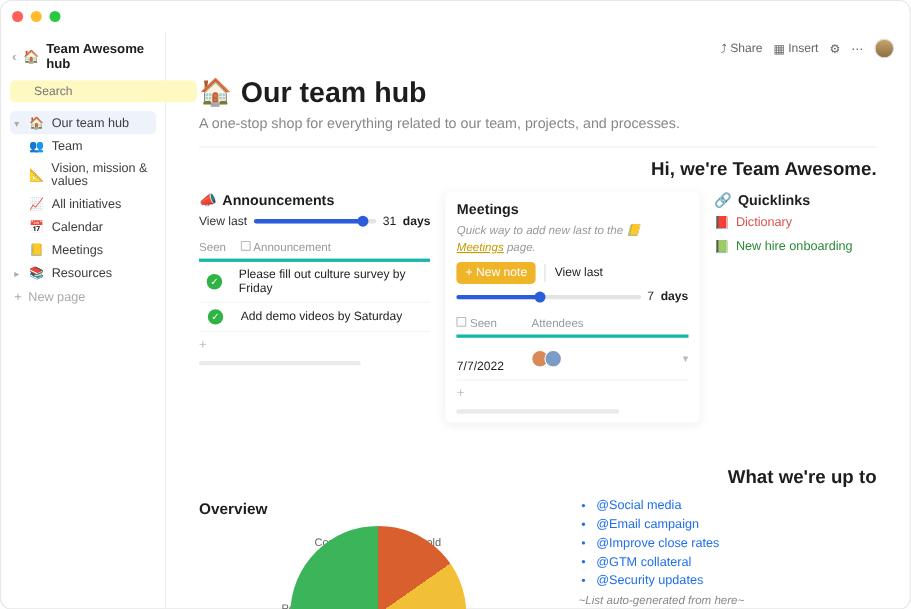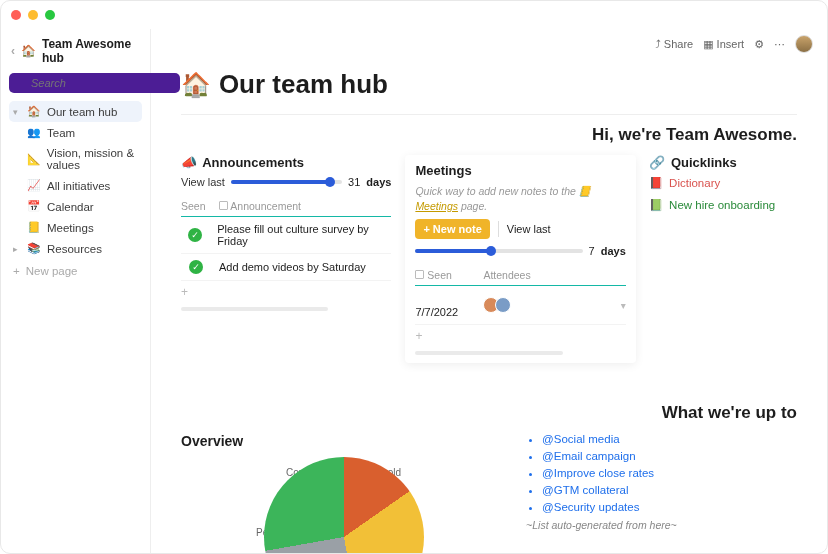--- a/index.html
+++ b/index.html
@@ -7,21 +7,21 @@
 .titlebar { height: 28px; display: flex; align-items: center; padding: 0 10px; gap: 7px; }
 .dot { width: 10px; height: 10px; border-radius: 50%; }
 .dot.red { background: #ff5f57; }
 .dot.yellow { background: #febc2e; }
 .dot.green { background: #28c840; }
 .frame { display: flex; height: calc(554px - 28px); }
 .sidebar { width: 150px; border-right: 1px solid #eee; padding: 4px 8px; display: flex; flex-direction: column; }
 .side-head { display: flex; align-items: center; gap: 6px; font-size: 12px; font-weight: 600; padding: 4px 2px 8px; }
 .side-head .ico { font-size: 12px; }
 .search-row { display: flex; align-items: center; gap: 4px; }
-.search { flex: 1; background: #4c1d95; border: none; border-radius: 5px; padding: 4px 6px 4px 22px; font-size: 11px; color: #888; position: relative; font-style: italic; }
+.search { flex: 1; background: #fef9c3; border: none; border-radius: 5px; padding: 4px 6px 4px 22px; font-size: 11px; color: #888; position: relative; }
 .search-wrap { position: relative; flex: 1; }
 .search-wrap .sicon { position: absolute; left: 6px; top: 4px; color: #aaa; font-size: 11px; }
 .collapse { color: #aaa; font-size: 12px; padding: 2px; cursor: pointer; }
 .nav { margin-top: 8px; }
 .nav-item { display: flex; align-items: center; gap: 6px; padding: 4px 4px; border-radius: 5px; font-size: 11.5px; color: #3c3c3c; cursor: pointer; }
 .nav-item.active { background: #eef3fb; }
 .nav-item .chev { color: #aaa; font-size: 9px; width: 8px; }
 .nav-item .emo { width: 14px; text-align: center; font-size: 11px; }
 .nav-sub { padding-left: 14px; }
 .newpage { color: #aaa; font-size: 11.5px; display: flex; align-items: center; gap: 6px; padding: 6px 4px; cursor: pointer; }
@@ -37,31 +37,31 @@
 .h2 { font-size: 17px; font-weight: 700; margin-bottom: 10px; text-align: right; }
 .cols { display: flex; gap: 14px; }
 .col { flex: 1; min-width: 0; }
 .col-mid { box-shadow: 0 2px 10px rgba(0,0,0,0.07); border-radius: 4px; padding: 8px 10px; }
 .card-h { font-size: 13px; font-weight: 700; display: flex; align-items: center; gap: 5px; margin-bottom: 6px; }
 .slider-row { display: flex; align-items: center; gap: 6px; font-size: 11px; }
 .slider-row .lab { color: #333; font-weight: 500; }
 .slider { flex: 1; height: 4px; background: #e3e3e3; border-radius: 2px; position: relative; }
 .slider .fill { position: absolute; left: 0; top: 0; bottom: 0; background: #2b5cd9; border-radius: 2px; }
 .slider .knob { position: absolute; top: -3px; width: 10px; height: 10px; background: #2b5cd9; border-radius: 50%; }
-.thead { display: flex; font-size: 10.5px; color: #999; border-bottom: 1px solid #14b8a6; padding: 6px 0 4px; margin-top: 6px; gap: 8px; }
+.thead { display: flex; font-size: 10.5px; color: #999; border-bottom: 3px solid #14b8a6; padding: 6px 0 4px; margin-top: 6px; gap: 8px; }
 .thead .c1 { width: 30px; }
 .trow { display: flex; align-items: center; gap: 8px; font-size: 11px; padding: 6px 0; border-bottom: 1px solid #f3f3f3; }
 .trow .c1 { width: 30px; display: flex; justify-content: center; }
 .check { width: 14px; height: 14px; border-radius: 50%; background: #2fb344; color: #fff; font-size: 9px; display: flex; align-items: center; justify-content: center; }
 .plus { color: #bbb; font-size: 12px; padding: 4px 0; cursor: pointer; }
 .scrollhint { height: 4px; background: #eaeaea; border-radius: 2px; margin-top: 4px; width: 70%; }
 .meeting-sub { font-style: italic; color: #999; font-size: 10.5px; margin-bottom: 6px; line-height: 1.4; }
 .meeting-sub a { color: #c49a00; text-decoration: underline; }
 .btn-row { display: flex; align-items: center; gap: 8px; font-size: 11px; }
-.btn-new { background: #f0b429; color: #fff; border: none; border-radius: 4px; padding: 4px 8px; font-size: 11px; font-weight: 700; cursor: pointer; }
+.btn-new { background: #f0b429; color: #fff; border: none; border-radius: 4px; padding: 4px 8px; font-size: 11px; font-weight: 400; cursor: pointer; }
 .vline { width: 1px; height: 16px; background: #ddd; }
 .quicklinks .ql { display: flex; align-items: center; gap: 5px; font-size: 11.5px; color: #d9534f; margin-bottom: 8px; cursor: pointer; }
 .quicklinks .ql.green { color: #2a8a3a; }
 .section2 { margin-top: 40px; }
 .ov-row { display: flex; gap: 20px; }
 .ov-left { flex: 1.2; }
 .ov-right { flex: 1; }
 .ov-h { font-size: 14px; font-weight: 700; margin-bottom: 8px; }
 .pie-wrap { position: relative; height: 120px; display: flex; justify-content: center; }
 .pie { width: 160px; height: 160px; border-radius: 50%; background: conic-gradient(#d95f2e 0 55deg, #f2c037 55deg 170deg, #9aa0a6 170deg 260deg, #3cb55a 260deg 360deg); position: relative; top: 0; }
@@ -151,20 +151,21 @@
       <span class="tb-item">⚙</span>
       <span class="tb-item">⋯</span>
       <div class="avatar"></div>
     </div>
 
     <div class="content">
       <div class="title-row">
         <span style="font-size:24px;">🏠</span>
         <h1>Our team hub</h1>
       </div>
+      <div class="subtitle">A one-stop shop for everything related to our team, projects, and processes.</div>
       <div class="hr"></div>
 
       <div class="h2">Hi, we're Team Awesome.</div>
 
       <div class="cols">
 
         <div class="col">
           <div class="card-h">
             <span>📣</span>
             <span>Announcements</span>
@@ -196,21 +197,21 @@
           </div>
           <div class="plus">+</div>
           <div class="scrollhint"></div>
         </div>
 
         <div class="col col-mid">
           <div class="card-h">
             <span>Meetings</span>
           </div>
           <div class="meeting-sub">
-            <span>Quick way to add new notes to the </span>
+            <span>Quick way to add new last to the </span>
             <span>📒</span>
             <a>Meetings</a><span> page.</span>
           </div>
           <div class="btn-row">
             <button class="btn-new">+ New note</button>
             <div class="vline"></div>
             <span class="lab" style="font-weight:500;">View last</span>
           </div>
           <div class="slider-row" style="margin-top:6px;">
             <div class="slider">

